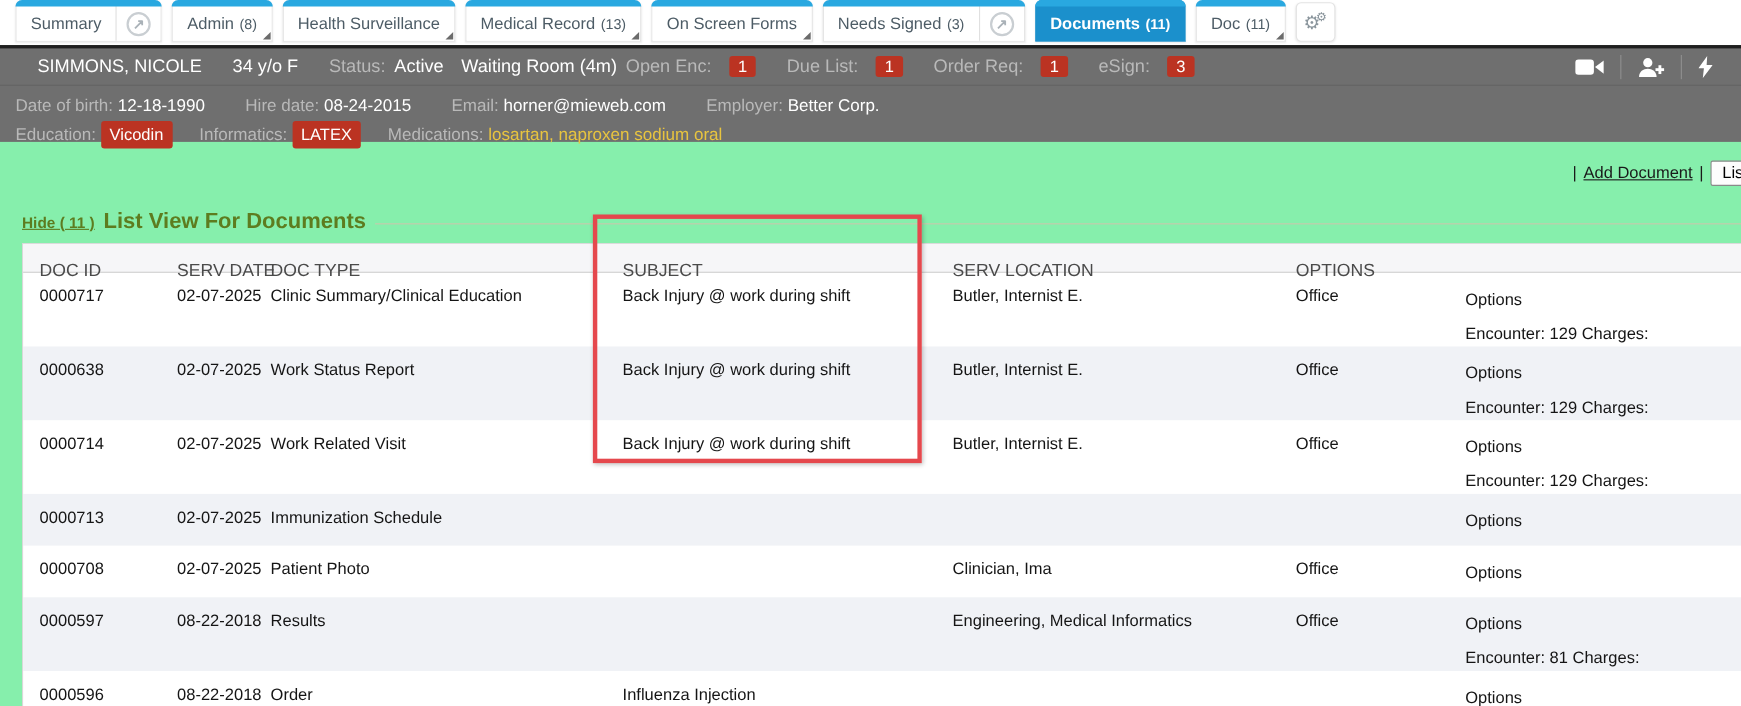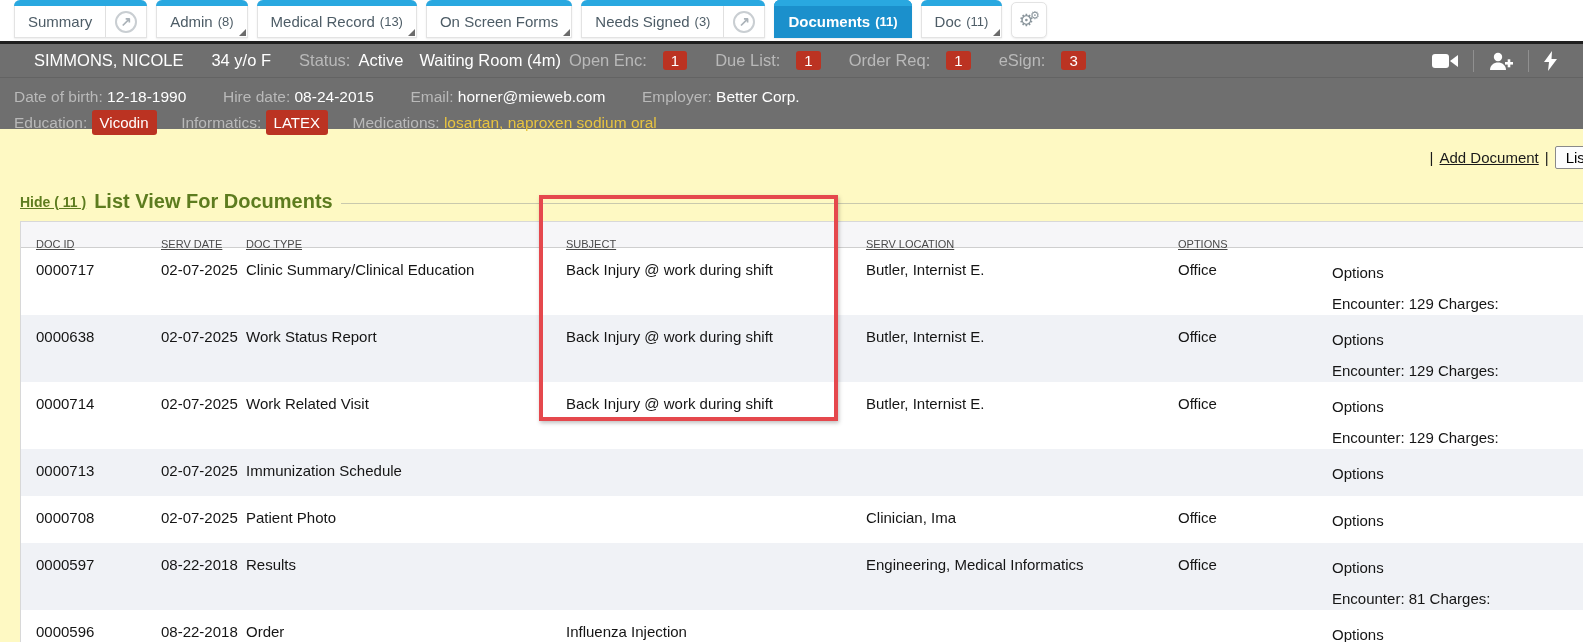--- a/index.html
+++ b/index.html
@@ -1,18 +1,18 @@
 <!DOCTYPE html>
 <html><head>
 <meta charset="utf-8">
 <style>
   * { margin:0; padding:0; box-sizing:border-box; }
   html,body { width:1583px; height:642px; overflow:hidden; background:#fff;
     font-family:"Liberation Sans", sans-serif; }
-  #stage { position:relative; width:1583px; height:642px; overflow:hidden; background:#fef9c3; }
+  #stage { position:relative; width:1583px; height:642px; overflow:hidden; background:#86efac; }
 
   
   .tabbar { position:absolute; left:0; top:0; width:1620px; height:41px; background:#fff;
     display:flex; align-items:flex-start; gap:9px; padding-left:14px; }
   .tab { position:relative; display:flex; align-items:stretch; height:38px; background:#fff;
     border:1px solid #e3e3e3; border-top:none; border-radius:6px 6px 0 0;
     color:#4d5c66; font-size:15px; cursor:pointer; box-shadow:0 1px 2px rgba(0,0,0,.08); }
   .tab::before { content:""; position:absolute; left:-1px; right:-1px; top:0; height:6px;
     background:#29a8e0; border-radius:6px 6px 0 0; }
   .tab-main { display:flex; align-items:center; gap:5px; padding:6px 13px 0 13px; white-space:nowrap; }
@@ -58,21 +58,21 @@
   .hide-link { color:#5d7c1f; font-size:14px; font-weight:bold; text-decoration:underline; cursor:pointer;text-align:right; }
   .doc-title { color:#5d7c1f; font-size:20px; font-weight:bold; white-space:nowrap; }
   .head-rule { flex:1; height:1px; background:#c9c9ad; margin-top:4px; }
 
   
   .tbl { position:absolute; left:20px; top:221px; width:1600px; background:#fff;
     border-left:1px solid #d8d8d8; border-top:1px solid #d8d8d8; }
   .trow { display:grid; grid-template-columns:125px 85px 320px 300px 312px 154px 1fr;
     padding-left:15px; }
   .thead { background:#f6f6f8; border-bottom:1px solid #cfcfcf; height:26px; align-items:center; }
-  .thead .th { font-size:11px; color:#4a4a4a; text-decoration:underline; cursor:pointer;
+  .thead .th { font-size:16px; color:#4a4a4a; cursor:pointer;
     white-space:nowrap;margin-top:16px; }
   .trow .td { font-size:15px; color:#151515; padding-top:13px; white-space:nowrap; overflow:hidden; }
   .r-tall { min-height:67px; } .r-short { min-height:47px; }
   .alt { background:#f0f2f6; }
   .opt-link { cursor:pointer; }
   .enc-line { margin-top:14px; }
   .td-options { padding-top:16px !important; }
 
   
   .hl-box { position:absolute; left:539px; top:195px; width:299px; height:226px;
@@ -91,20 +91,25 @@
           <span>Summary</span>
         </div>
       <div class="tab-ext">
         <div class="ext-circle">↗</div>
       </div>
     </div>
     <div class="tab fold">
       <div class="tab-main">
           <span>Admin</span>
         <span class="tab-count">(8)</span>
+        </div>
+    </div>
+    <div class="tab fold">
+      <div class="tab-main">
+          <span>Health Surveillance</span>
         </div>
     </div>
     <div class="tab fold">
       <div class="tab-main">
           <span>Medical Record</span>
         <span class="tab-count">(13)</span>
         </div>
     </div>
     <div class="tab fold">
       <div class="tab-main">

